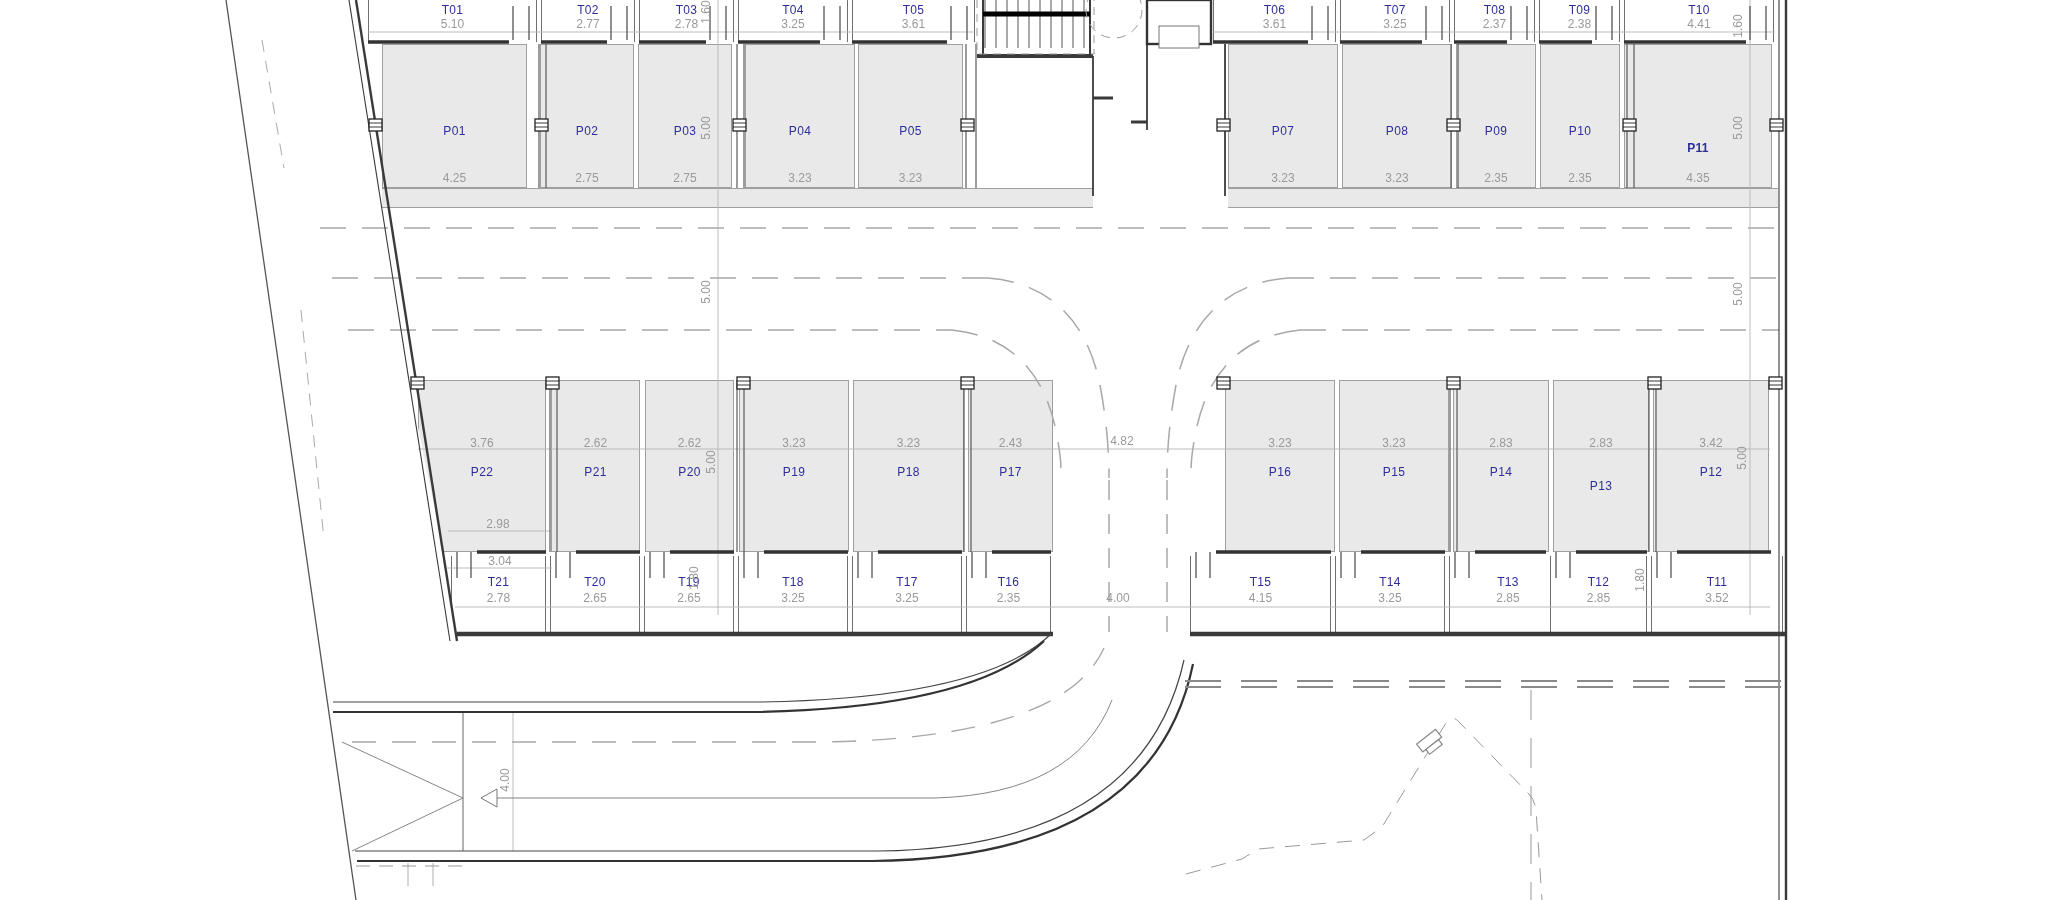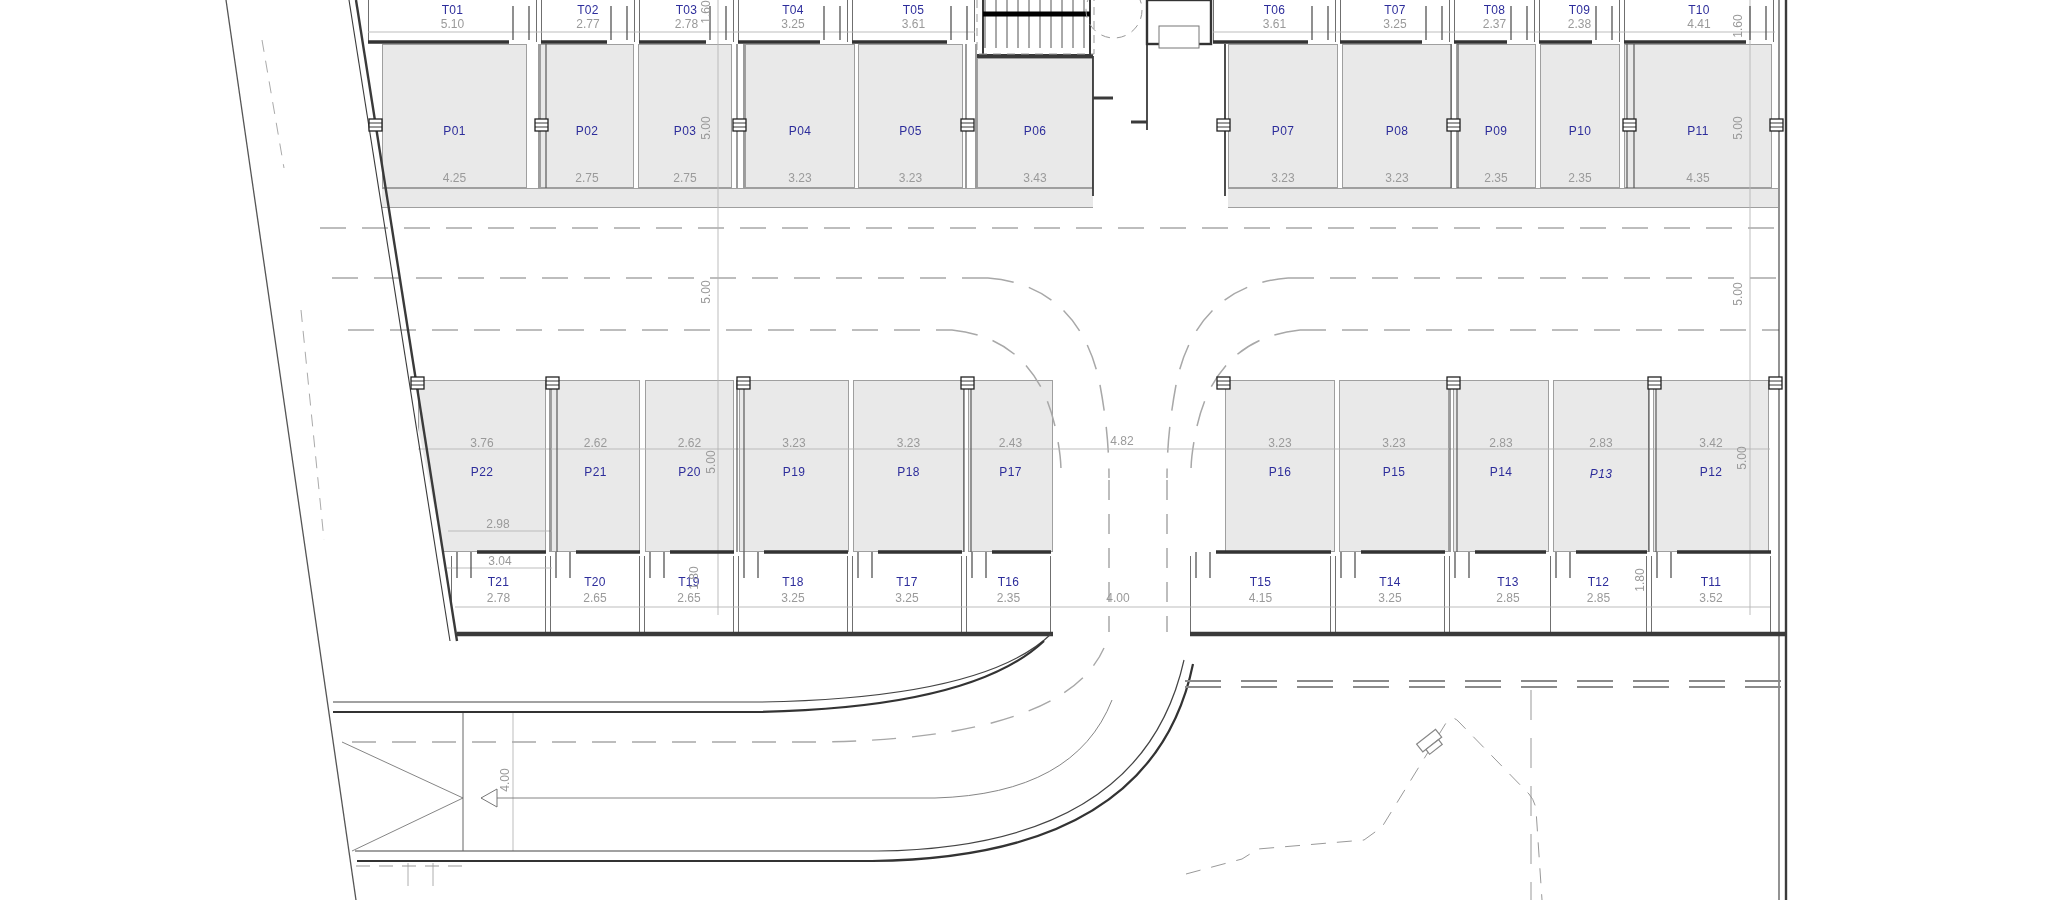--- a/index.html
+++ b/index.html
@@ -194,42 +194,38 @@
       <div class="u-dim" style="top: 133px;">2.75</div>
     </div>
     <div class="unit parking" style="left: 745px; top: 44px; width: 110px; height: 144px;">
       <div class="u-label" style="top: 86px;">P04</div>
       <div class="u-dim" style="top: 133px;">3.23</div>
     </div>
     <div class="unit parking" style="left: 858px; top: 44px; width: 105px; height: 144px;">
       <div class="u-label" style="top: 86px;">P05</div>
       <div class="u-dim" style="top: 133px;">3.23</div>
     </div>
-    <div class="unit parking" style="left: 977px; top: 58px; width: 116px; height: 130px;">
-      <div class="u-label" style="top: 72px;">P06</div>
-      <div class="u-dim" style="top: 119px;">3.43</div>
-    </div>
     <div class="unit parking" style="left: 1228px; top: 44px; width: 110px; height: 144px;">
       <div class="u-label" style="top: 86px;">P07</div>
       <div class="u-dim" style="top: 133px;">3.23</div>
     </div>
     <div class="unit parking" style="left: 1342px; top: 44px; width: 110px; height: 144px;">
       <div class="u-label" style="top: 86px;">P08</div>
       <div class="u-dim" style="top: 133px;">3.23</div>
     </div>
     <div class="unit parking" style="left: 1456px; top: 44px; width: 80px; height: 144px; padding-left: 48px;">
       <div class="u-label" style="top: 86px;">P09</div>
       <div class="u-dim" style="top: 133px;">2.35</div>
     </div>
     <div class="unit parking" style="left: 1540px; top: 44px; width: 80px; height: 144px;">
       <div class="u-label" style="top: 86px;">P10</div>
       <div class="u-dim" style="top: 133px;">2.35</div>
     </div>
     <div class="unit parking" style="left: 1624px; top: 44px; width: 148px; height: 144px;">
-      <div class="u-label" style="top: 86px;">P11</div>
+      <div class="u-label" style="top: 103px; font-weight: bold;">P11</div>
       <div class="u-dim" style="top: 133px;">4.35</div>
     </div>
     <div class="unit parking" style="left: 418px; top: 380px; width: 128px; height: 172px;">
       <div class="u-label" style="top: 91px;">P22</div>
       <div class="u-dim" style="top: 62px;">3.76</div>
     </div>
     <div class="unit parking" style="left: 551px; top: 380px; width: 89px; height: 172px;">
       <div class="u-label" style="top: 91px;">P21</div>
       <div class="u-dim" style="top: 62px;">2.62</div>
     </div>
@@ -255,21 +251,21 @@
     </div>
     <div class="unit parking" style="left: 1339px; top: 380px; width: 110px; height: 172px;">
       <div class="u-label" style="top: 91px;">P15</div>
       <div class="u-dim" style="top: 62px;">3.23</div>
     </div>
     <div class="unit parking" style="left: 1453px; top: 380px; width: 96px; height: 172px;">
       <div class="u-label" style="top: 91px;">P14</div>
       <div class="u-dim" style="top: 62px;">2.83</div>
     </div>
     <div class="unit parking" style="left: 1553px; top: 380px; width: 96px; height: 172px;">
-      <div class="u-label" style="top: 93px; font-style: italic;">P13</div>
+      <div class="u-label" style="top: 105px;">P13</div>
       <div class="u-dim" style="top: 62px;">2.83</div>
     </div>
     <div class="unit parking" style="left: 1653px; top: 380px; width: 116px; height: 172px;">
       <div class="u-label" style="top: 91px;">P12</div>
       <div class="u-dim" style="top: 62px;">3.42</div>
     </div>
     <div class="unit storage" style="left: 451px; top: 556px; width: 95px; height: 76px;">
       <div class="u-label" style="top: 26px;">T21</div>
       <div class="u-dim" style="top: 42px;">2.78</div>
     </div>
@@ -302,21 +298,21 @@
       <div class="u-dim" style="top: 42px;">3.25</div>
     </div>
     <div class="unit storage" style="left: 1449px; top: 556px; width: 118px; height: 76px;">
       <div class="u-label" style="top: 26px;">T13</div>
       <div class="u-dim" style="top: 42px;">2.85</div>
     </div>
     <div class="unit storage" style="left: 1550px; top: 556px; width: 97px; height: 76px;">
       <div class="u-label" style="top: 26px;">T12</div>
       <div class="u-dim" style="top: 42px;">2.85</div>
     </div>
-    <div class="unit storage" style="left: 1651px; top: 556px; width: 120px; height: 76px;">
+    <div class="unit storage" style="left: 1651px; top: 556px; width: 132px; height: 76px;">
       <div class="u-label" style="top: 26px;">T11</div>
       <div class="u-dim" style="top: 42px;">3.52</div>
     </div>
     <div class="dim rot" style="left: 706px; top: 12px;">1.60</div>
     <div class="dim rot" style="left: 706px; top: 128px;">5.00</div>
     <div class="dim rot" style="left: 706px; top: 292px;">5.00</div>
     <div class="dim rot" style="left: 711px; top: 462px;">5.00</div>
     <div class="dim rot" style="left: 694px; top: 578px;">1.80</div>
     <div class="dim rot" style="left: 1738px; top: 26px;">1.60</div>
     <div class="dim rot" style="left: 1738px; top: 128px;">5.00</div>

